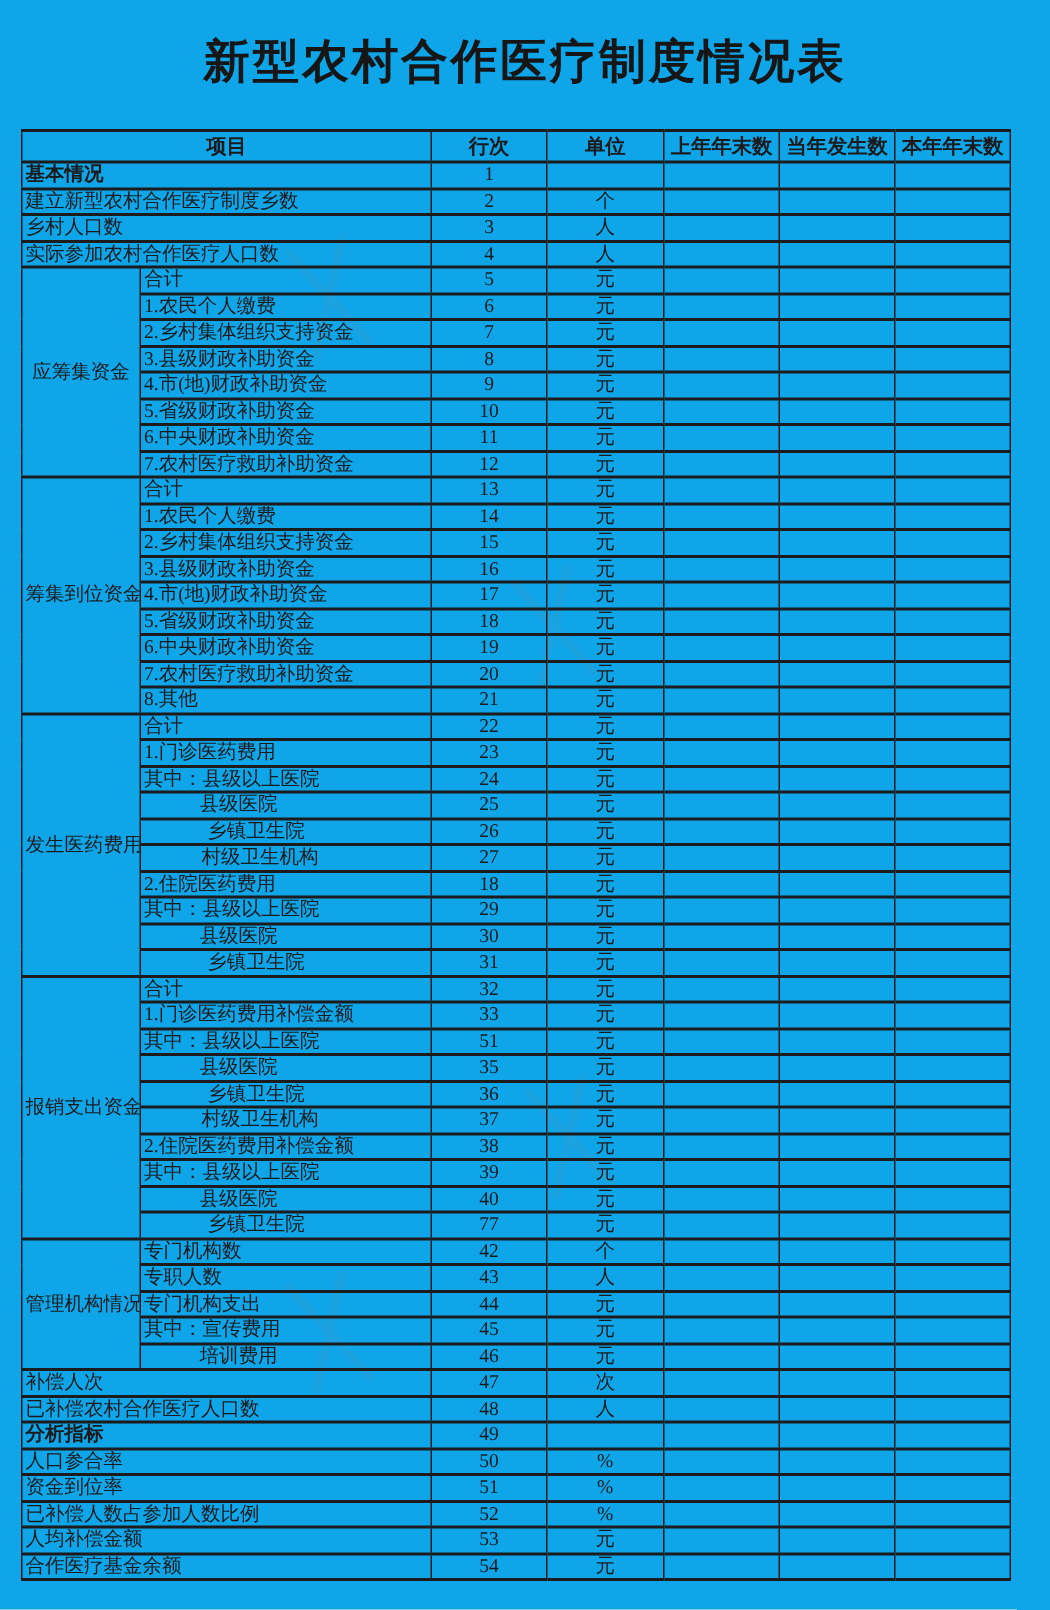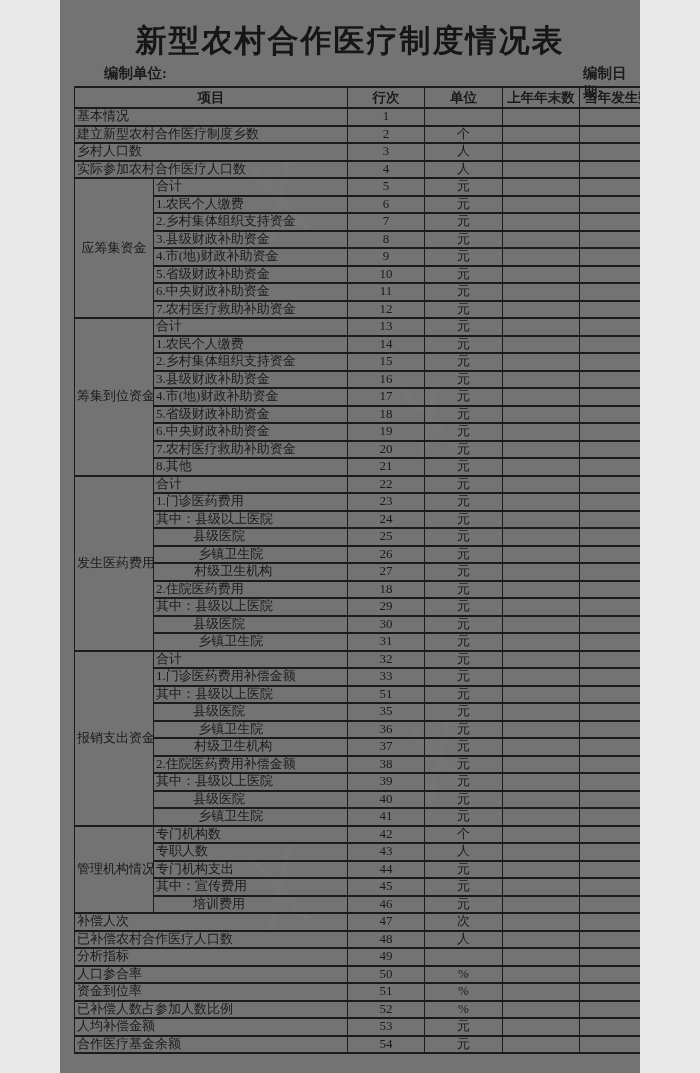--- a/index.html
+++ b/index.html
@@ -1,19 +1,19 @@
 <!DOCTYPE html>
 <html><head>
 <meta charset="utf-8">
 <style>
   * { margin:0; padding:0; box-sizing:border-box; }
   html,body { background:#e9e9e9; }
   body { font-family:"Liberation Serif","DejaVu Serif",serif; color:#141414; }
   .sheet {
-    position:relative; width:580px; height:1073px; background:#737373;
+    position:relative; width:700px; height:1073px; background:#0ea5e9;
     overflow:hidden; margin:0 auto;padding-left:16px;
   }
   .title {
     position:absolute; top:20px; left:0; width:100%;
     text-align:center; font-size:31px; font-weight:700; letter-spacing:2px;
     color:#161616;
   }
   .meta-row { position:absolute; top:64px; left:0; width:100%; height:20px; }
   .meta-label { position:absolute; font-size:14.5px; font-weight:700; color:#1c1c1c; }
   .meta-left  { left:44px; }
@@ -31,40 +31,36 @@
     padding:0 2px; vertical-align:middle; height:17.5px;
   }
   table.form thead th {
     height:21px; font-size:13.5px; font-weight:700; text-align:center;
     border-top-width:2.5px;
   }
   table.form tbody tr:last-child td { border-bottom-width:2.5px; }
   td.p { text-align:left; padding-left:3px; }
   td.g { text-align:center; white-space:normal; line-height:1.2; padding:0 4px; font-size:13.5px;margin-left:15px; }
   td.c { text-align:center; }
-  td.bold, tr.bold td.p { font-weight:400; }
+  td.bold, tr.bold td.p { font-weight:700; }
 
   
   .wm {
     position:absolute; pointer-events:none; color:rgba(140,140,140,0.12);
     font-size:64px; font-weight:700; transform:rotate(-15deg);
     filter:blur(1.5px); letter-spacing:6px; user-select:none;
   }
 </style>
 </head>
 <body>
 
 <div class="sheet">
 
   <div class="title">新型农村合作医疗制度情况表</div>
 
-  <div class="meta-row">
-    <span class="meta-label meta-left">编制单位:</span>
-    <span class="meta-label meta-right">编制日期:</span>
-  </div>
 
   <div class="wm" style="left:200px; top:160px;">╳</div>
   <div class="wm" style="left:350px; top:380px;">╳</div>
   <div class="wm" style="left:360px; top:720px;">╳</div>
   <div class="wm" style="left:200px; top:850px;">╳</div>
 
   <table class="form">
     <colgroup>
       <col style="width:79px">
         <col style="width:194px">
@@ -404,21 +400,21 @@
         <tr>
           <td class="p" style="padding-left: 3em;">县级医院</td>
           <td class="c">40</td>
           <td class="c">元</td>
           <td class="c"></td>
           <td class="c"></td>
           <td class="c"></td>
         </tr>
         <tr>
           <td class="p" style="padding-left: 3.4em;">乡镇卫生院</td>
-          <td class="c">41</td>
+          <td class="c">77</td>
           <td class="c">元</td>
           <td class="c"></td>
           <td class="c"></td>
           <td class="c"></td>
         </tr>
         <tr>
           <td class="g" rowspan="5">管理机构情况</td>
           <td class="p">专门机构数</td>
           <td class="c">42</td>
           <td class="c">个</td>

